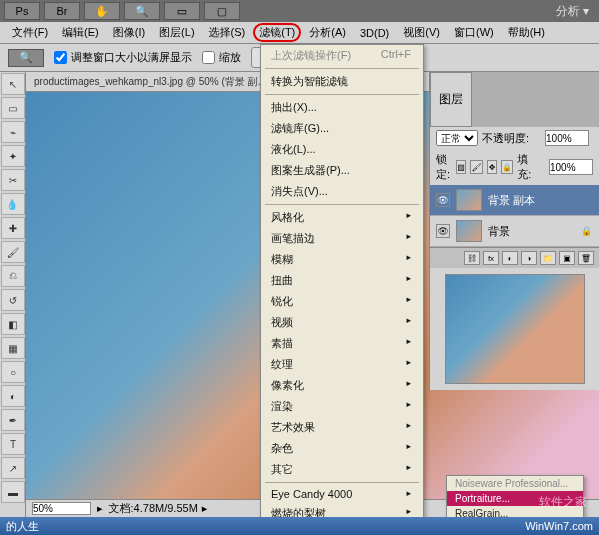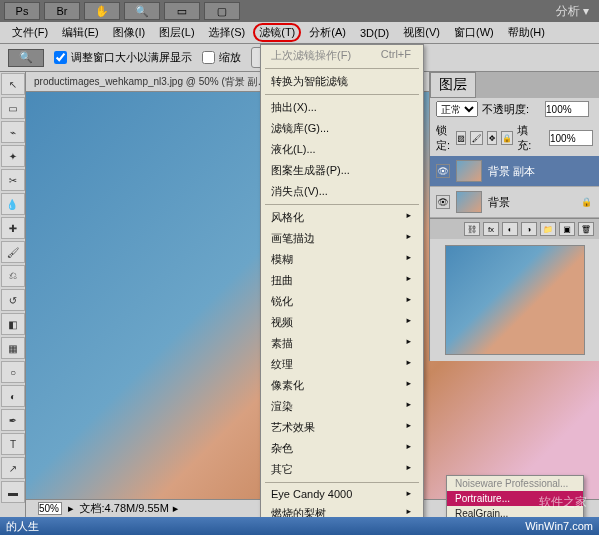--- a/index.html
+++ b/index.html
@@ -12,29 +12,29 @@
 .options-bar { background:#d4d4d4; height:28px; display:flex; align-items:center; padding:0 8px; gap:10px; border-bottom:1px solid #888; }
 .checkbox-wrap { display:flex; align-items:center; gap:4px; }
 .btn { background:#e0e0e0; border:1px solid #888; border-radius:3px; padding:2px 10px; cursor:pointer; }
 .main-area { display:flex; height:calc(100% - 72px - 18px); position:relative; }
 .left-tools { width:26px; background:#d4d4d4; display:flex; flex-direction:column; border-right:1px solid #888; }
 .ltool { width:24px; height:22px; border:1px solid #aaa; margin:1px; background:#ddd; display:flex; align-items:center; justify-content:center; font-size:10px; color:#333; cursor:pointer; }
 .canvas-area { flex:1; background:#808080; position:relative; overflow:hidden; }
 .doc-tab { background:#d4d4d4; height:20px; display:flex; align-items:center; padding:0 8px; border-bottom:1px solid #888; font-size:10px; color:#333; }
 .canvas { position:absolute; top:20px; left:0; right:0; bottom:18px; background:linear-gradient(135deg,#4a8ab8 0%,#6ba5c8 40%,#d8a080 55%,#c88860 70%,#e8b8d0 90%); }
 .status-bar { position:absolute; bottom:0; left:0; right:0; height:18px; background:#d4d4d4; display:flex; align-items:center; padding:0 6px; font-size:10px; border-top:1px solid #888; }
-.status-bar input { width:24px; font-size:10px; border:1px solid #888;margin-left:6px; }
+.status-bar input { width:59px; font-size:10px; border:1px solid #888; }
 .dropdown { position:absolute; top:44px; left:260px; width:164px; background:#ece9d8; border:1px solid #888; box-shadow:2px 2px 4px rgba(0,0,0,0.3); z-index:100; }
 .dd-item { padding:3px 12px 3px 10px; display:flex; justify-content:space-between; color:#111; cursor:pointer; white-space:nowrap; }
 .dd-item.disabled { color:#888; }
 .dd-sep { height:1px; background:#aca899; margin:2px 4px; }
 .dd-arrow::after { content:"▸"; font-size:9px; }
 .right-panel { position:absolute; right:0; top:72px; width:170px; background:#d4d4d4; border-left:1px solid #888; z-index:50; }
 .panel-tabs { display:flex; background:#b0b0b0; }
-.ptab { padding:3px 8px; background:#d4d4d4; border:1px solid #888; font-size:14px; margin-right:17px; }
+.ptab { padding:18px 8px; background:#d4d4d4; border:1px solid #888; font-size:12px; margin-right:17px; }
 .panel-row { display:flex; align-items:center; padding:3px 6px; gap:4px; font-size:10px; }
 .panel-row select, .panel-row input { font-size:10px; height:16px; }
 .layer-item { display:flex; align-items:center; padding:4px 6px; gap:6px; border-bottom:1px solid #aaa; }
 .layer-item.active { background:#5a7aa8; color:#fff; }
 .layer-thumb { width:26px; height:22px; background:linear-gradient(135deg,#6ba5c8,#d8a080); border:1px solid #888; }
 .eye { width:14px; height:14px; border:1px solid #888; display:flex; align-items:center; justify-content:center; font-size:9px; }
 .panel-footer { display:flex; justify-content:flex-end; gap:3px; padding:3px 5px; background:#c0c0c0; border-top:1px solid #888; }
 .pf-icon { width:16px; height:14px; background:#ddd; border:1px solid #888; font-size:8px; display:flex; align-items:center; justify-content:center; }
 .right-thumb { width:140px; height:110px; margin:6px auto; background:linear-gradient(135deg,#4a8ab8 0%,#6ba5c8 40%,#d8a080 60%); border:1px solid #888; position:relative; }
 .submenu { position:absolute; left:422px; top:475px; width:138px; background:#ece9d8; border:1px solid #888; z-index:110; box-shadow:2px 2px 4px rgba(0,0,0,0.3);margin-left:24px; }

